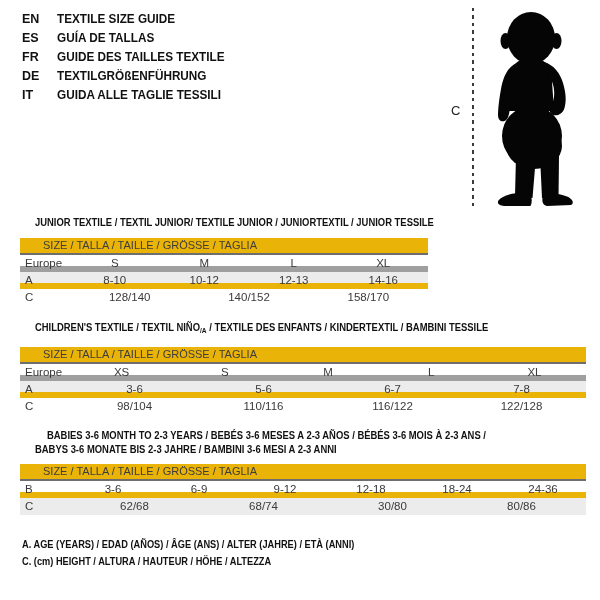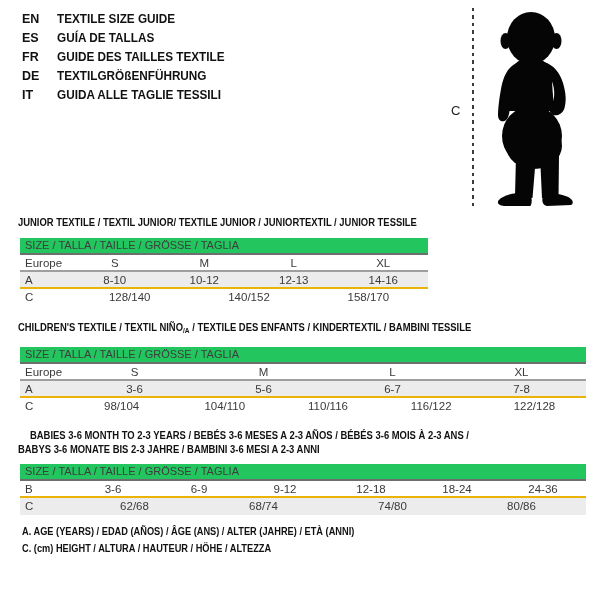--- a/index.html
+++ b/index.html
@@ -19,44 +19,44 @@
   .lang-label { white-space: nowrap; display: inline-block; transform: scaleX(0.94); transform-origin: 0 50%; }
 
   .measure-c { position: absolute; left: 451px; top: 103px; font-size: 13px; color: #222; }
   .dotted-line {
     position: absolute; left: 472px; top: 8px; width: 2px; height: 198px;
     background-image: repeating-linear-gradient(to bottom, #3b3b3b 0 3.5px, transparent 3.5px 7.5px);
   }
   .silhouette { position: absolute; left: 484px; top: 8px; }
 
   
-  .tbl-title { margin-left: 18px; font-weight: 700; font-size: 11.5px; line-height: 14px; color: #111; white-space: nowrap; }
+  .tbl-title { margin-left: 35px; font-weight: 700; font-size: 11.5px; line-height: 14px; color: #111; white-space: nowrap; }
   .tbl-title .scale { display: inline-block; transform: scaleX(0.82); transform-origin: 0 50%; white-space: nowrap; }
   .mt-a { margin-top: 4px; }
   .mt-b { margin-top: 14px; }
   .mt-c { margin-top: 13px; padding-left: 12px; }
   .subscript { font-size: 8px; vertical-align: -2px; }
 
   
   .size-table { margin-left: 20px; margin-top: 9px; font-size: 11.5px; color: #3a3a3a; }
   .size-table.last { margin-top: 8px; }
   .t1 { width: 408px; } .t2, .t3 { width: 566px; }
   .size-head {
-    background: #22c55e; color: #3d3d3d; font-size: 11px; line-height: 15px;
-    padding-left: 5px; border-bottom: 2px solid #6e6e6e; white-space: nowrap;
+    background: #eab308; color: #3d3d3d; font-size: 11px; line-height: 15px;
+    padding-left: 23px; border-bottom: 2px solid #6e6e6e; white-space: nowrap;
   }
-  .t-row { display: flex; height: 17px; line-height: 16px; border-bottom: 2px solid #eab308; }
+  .t-row { display: flex; height: 17px; line-height: 16px; border-bottom: 6px solid #eab308; }
   .t-row.rule { border-bottom-color: #9f9f9f; }
   .t-row:last-child { border-bottom: none; }
   .t-row.shaded { background: #ececec; }
   .t-label { flex: 0 0 50px; padding-left: 5px; }
   .t-cell { flex: 1; text-align: center; }
 
   
-  .legend { margin: 8px 0 0 22px; }
+  .legend { margin: 21px 0 0 22px; }
   .legend-row { font-weight: 700; font-size: 11px; line-height: 17px; color: #111; white-space: nowrap; }
   .legend-row .scale { display: inline-block; transform: scaleX(0.84); transform-origin: 0 50%; white-space: nowrap; }
 </style>
 </head>
 <body>
 
 <div class="page">
 
   <div class="top">
     <div class="langs">
@@ -131,36 +131,36 @@
     </div>
   </div>
 
   <div class="tbl-title mt-b">
     <span class="scale"><span>CHILDREN'S TEXTILE / TEXTIL NIÑO</span><span class="subscript">/A</span><span> / TEXTILE DES ENFANTS / KINDERTEXTIL / BAMBINI TESSILE</span></span>
   </div>
   <div class="size-table t2">
     <div class="size-head">SIZE / TALLA / TAILLE / GRÖSSE / TAGLIA</div>
     <div class="t-row rule">
       <span class="t-label">Europe</span>
+      <span class="t-cell">XS</span>
       <span class="t-cell">S</span>
       <span class="t-cell">M</span>
       <span class="t-cell">L</span>
       <span class="t-cell">XL</span>
     </div>
     <div class="t-row shaded">
       <span class="t-label">A</span>
       <span class="t-cell">3-6</span>
       <span class="t-cell">5-6</span>
       <span class="t-cell">6-7</span>
       <span class="t-cell">7-8</span>
     </div>
     <div class="t-row">
       <span class="t-label">C</span>
       <span class="t-cell">98/104</span>
-      <span class="t-cell">104/110</span>
       <span class="t-cell">110/116</span>
       <span class="t-cell">116/122</span>
       <span class="t-cell">122/128</span>
     </div>
   </div>
 
   <div class="tbl-title mt-c">
     <span class="scale">BABIES 3-6 MONTH TO 2-3 YEARS / BEBÉS 3-6 MESES A 2-3 AÑOS / BÉBÉS 3-6 MOIS À 2-3 ANS /</span>
   </div>
   <div class="tbl-title">
@@ -174,21 +174,21 @@
       <span class="t-cell">6-9</span>
       <span class="t-cell">9-12</span>
       <span class="t-cell">12-18</span>
       <span class="t-cell">18-24</span>
       <span class="t-cell">24-36</span>
     </div>
     <div class="t-row shaded">
       <span class="t-label">C</span>
       <span class="t-cell">62/68</span>
       <span class="t-cell">68/74</span>
-      <span class="t-cell">74/80</span>
+      <span class="t-cell">30/80</span>
       <span class="t-cell">80/86</span>
     </div>
   </div>
 
   <div class="legend">
     <div class="legend-row">
       <span class="scale">A. AGE (YEARS) / EDAD (AÑOS) / ÂGE (ANS) / ALTER (JAHRE) / ETÀ (ANNI)</span>
     </div>
     <div class="legend-row">
       <span class="scale">C. (cm) HEIGHT / ALTURA / HAUTEUR / HÖHE / ALTEZZA</span>

